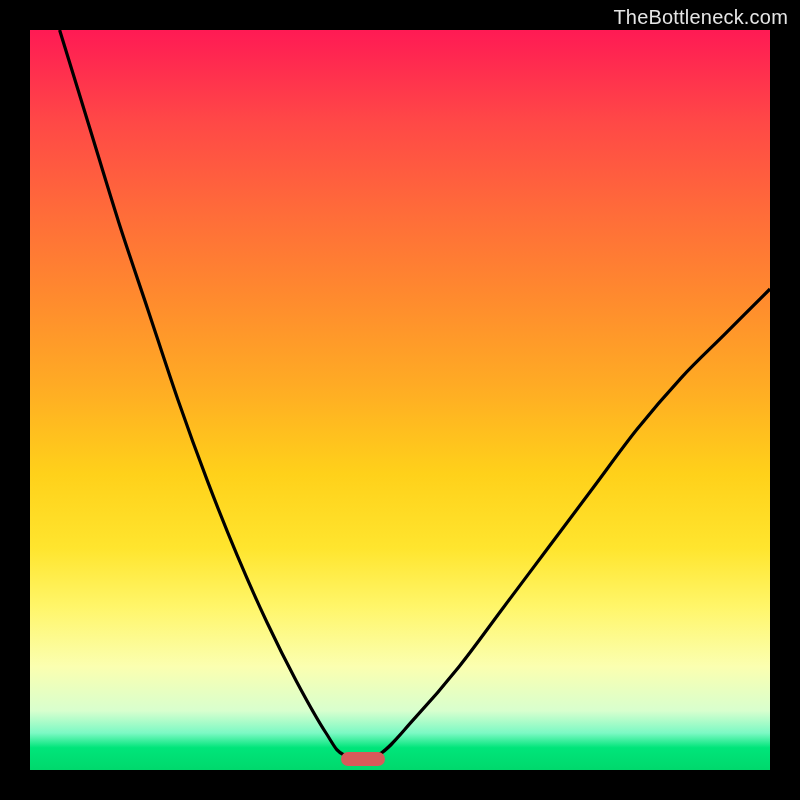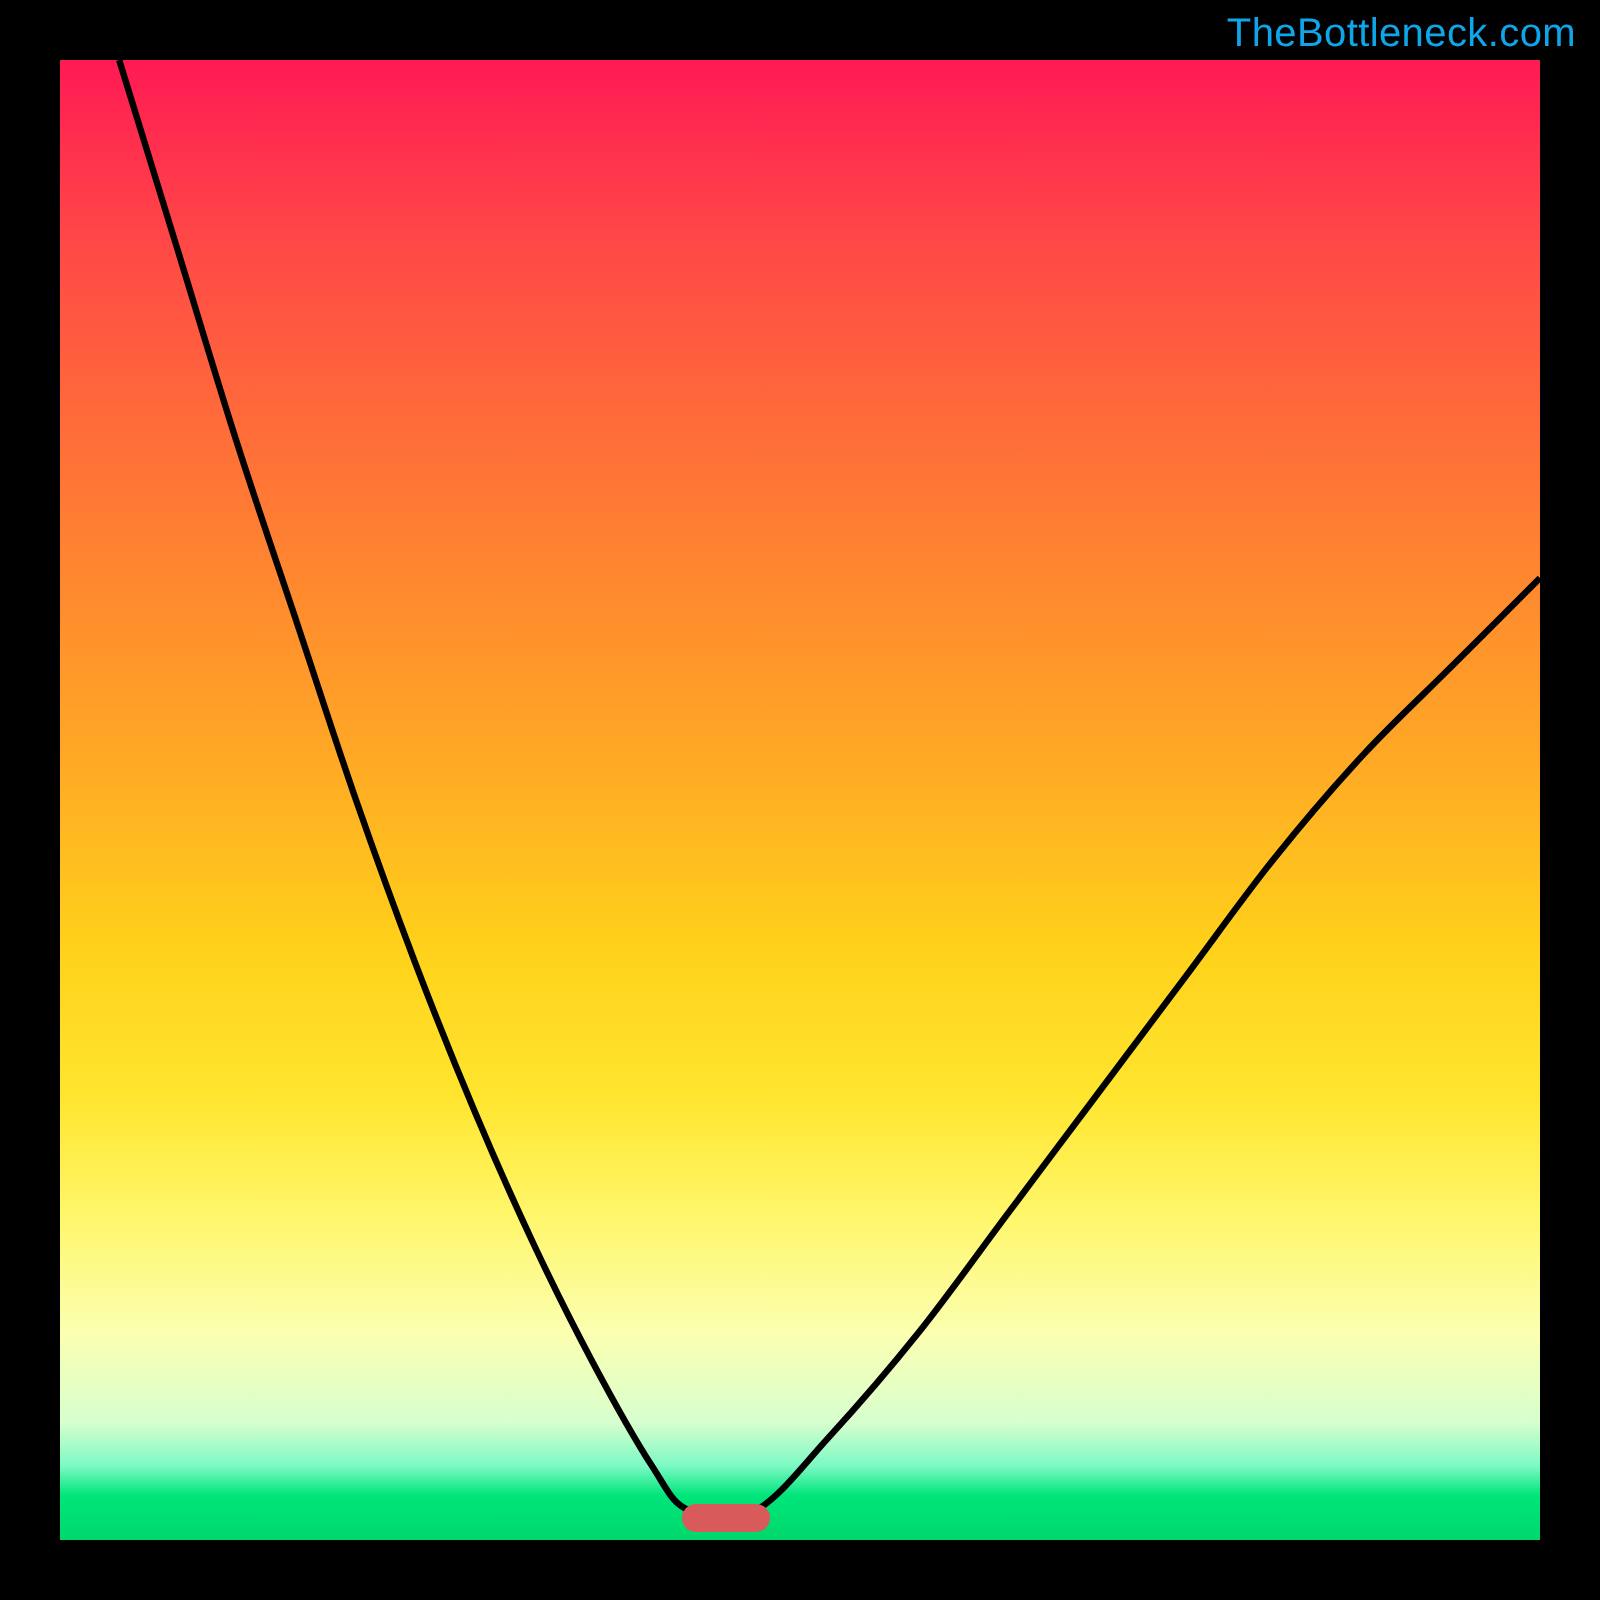--- a/index.html
+++ b/index.html
@@ -30,21 +30,21 @@
       #d8ffce 92%,
       #7cf9c4 95%,
       #00e57a 97%,
       #00d86c 100%
     );
   }
   .watermark {
     position: absolute;
     top: 6px;
     right: 12px;
-    color: #0ea5e9;
+    color: #e5e5e5;
     font-size: 20px;
     font-weight: 500;
     letter-spacing: 0.2px;
     user-select: none;
   }
   svg.curve {
     position: absolute;
     left: 0;
     top: 0;
     width: 740px;

